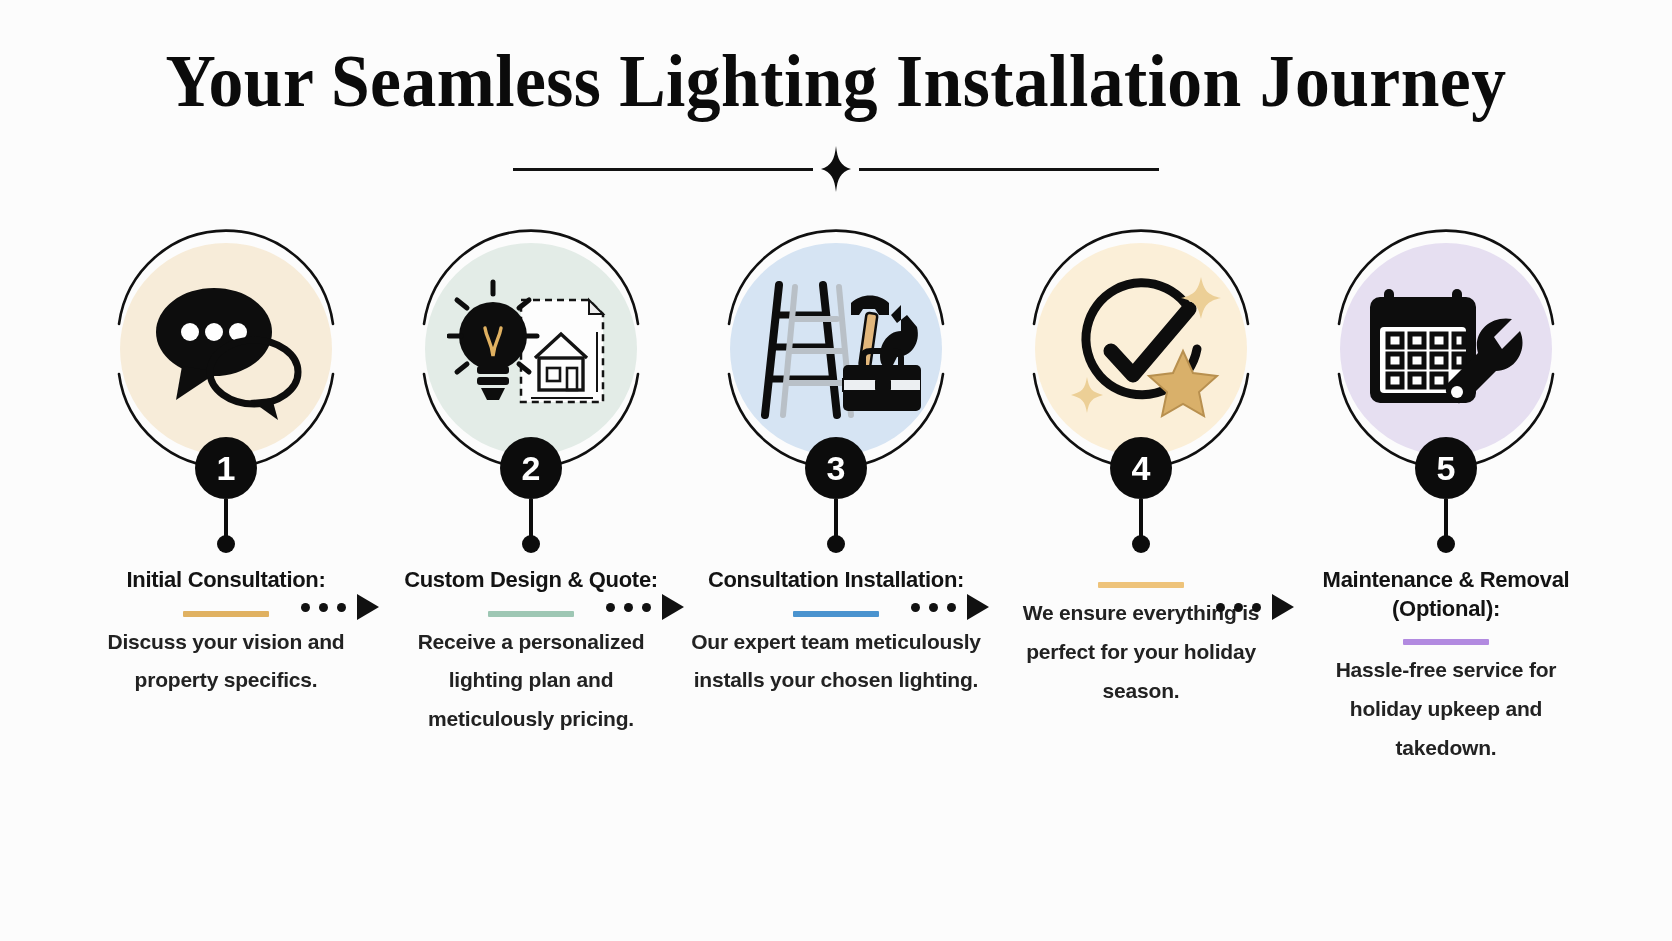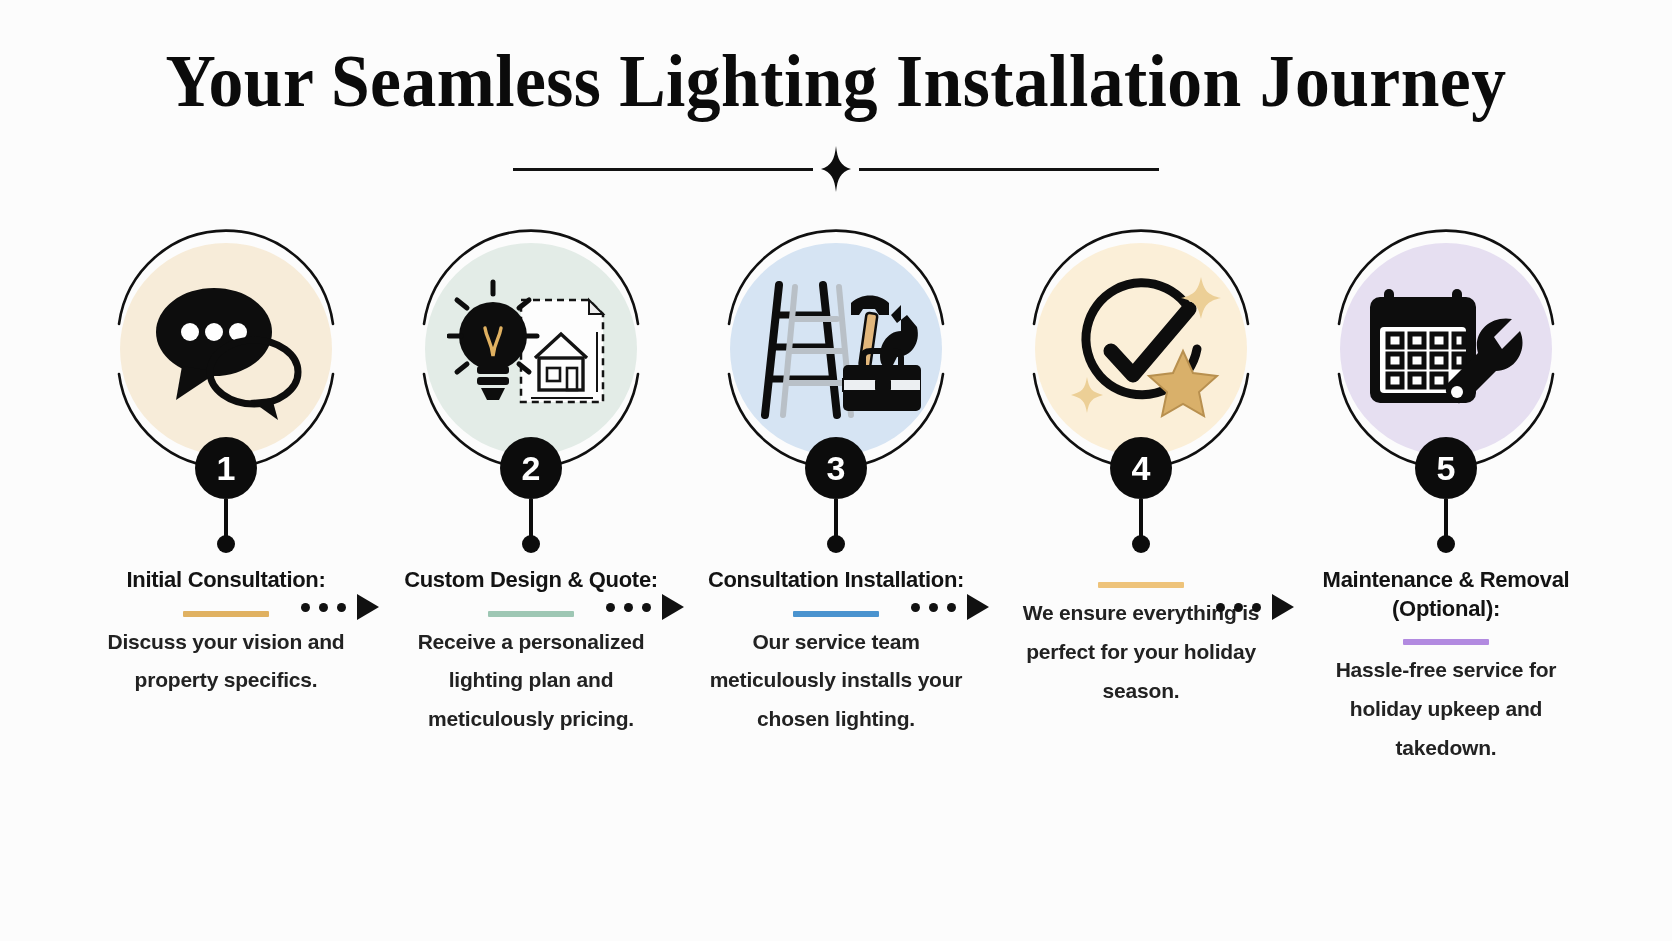--- a/index.html
+++ b/index.html
@@ -332,21 +332,21 @@
           <path d="M112 96 L112 88 Q112 82 120 82 L142 82 Q150 82 150 88 L150 96" fill="none" stroke="#0d0d0d" stroke-width="6"></path>
         </svg>
       </div>
       <div class="badge">3</div>
       <div class="stem"></div>
       <div class="stem-dot"></div>
     </div>
     <div class="caption">
       <div class="step-title">Consultation Installation:</div>
       <div class="accent" style="background:#4a93cf"></div>
-      <div class="step-desc">Our service team meticulously installs your chosen lighting.</div>
+      <div class="step-desc">Our expert team meticulously installs your chosen lighting.</div>
     </div>
   </div>
 
   <div class="step">
     <div class="circle-wrap">
       <svg class="ring" viewBox="0 0 250 250">
         <path d="M 18 100 A 108 108 0 0 1 232 100" fill="none" stroke="#101010" stroke-width="2.6" stroke-linecap="round"></path>
         <path d="M 232 150 A 108 108 0 0 1 18 150" fill="none" stroke="#101010" stroke-width="2.6" stroke-linecap="round"></path>
       </svg>
       <div class="disc" style="background:#fbefd8"></div>

